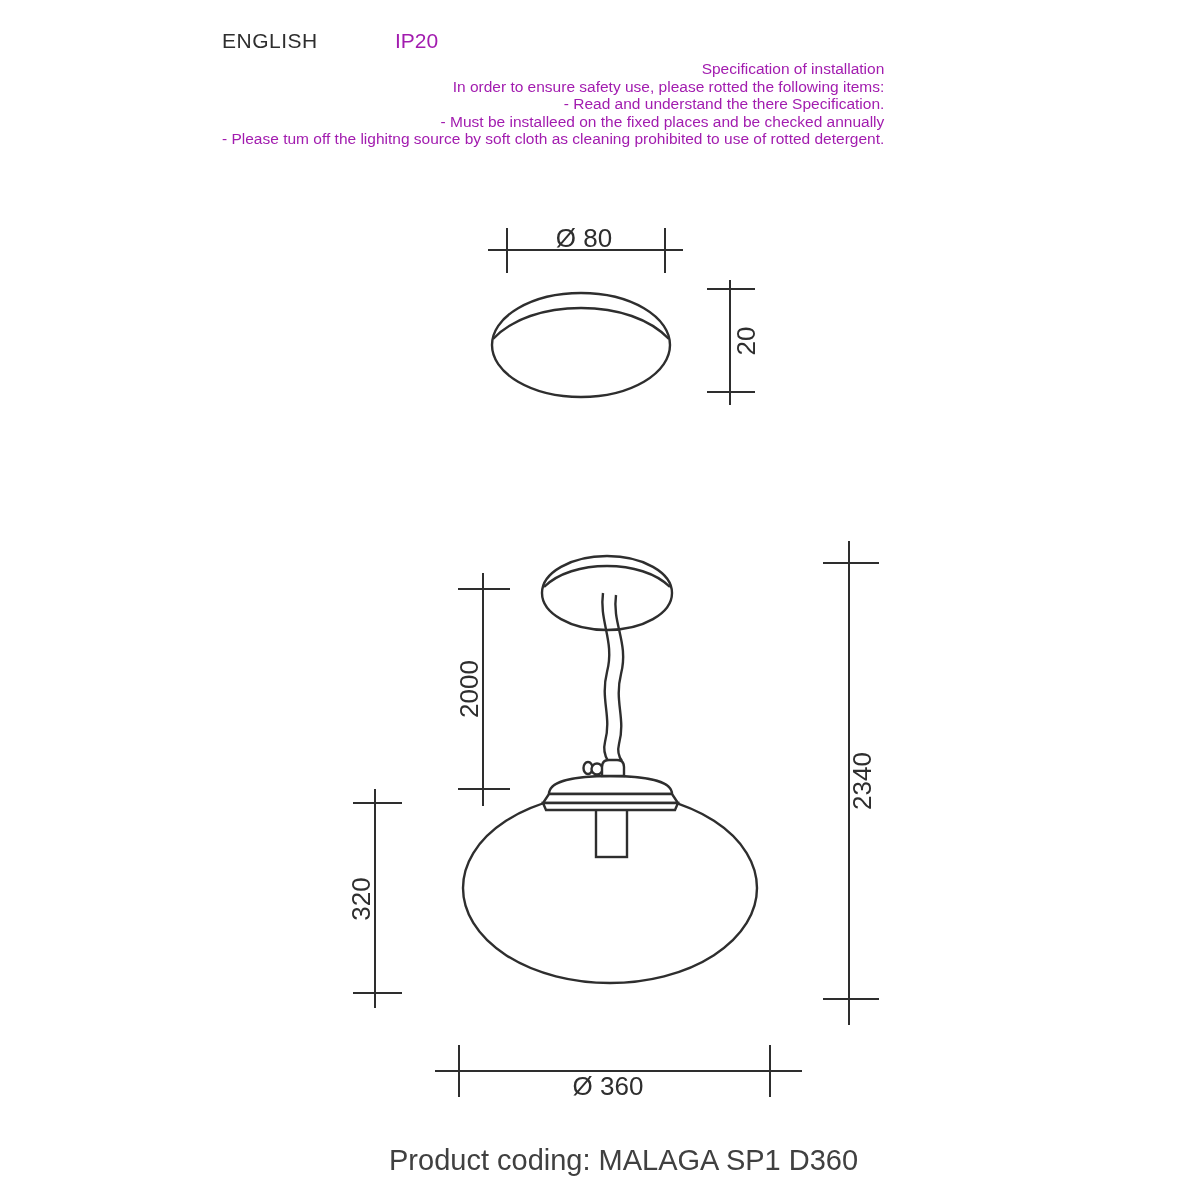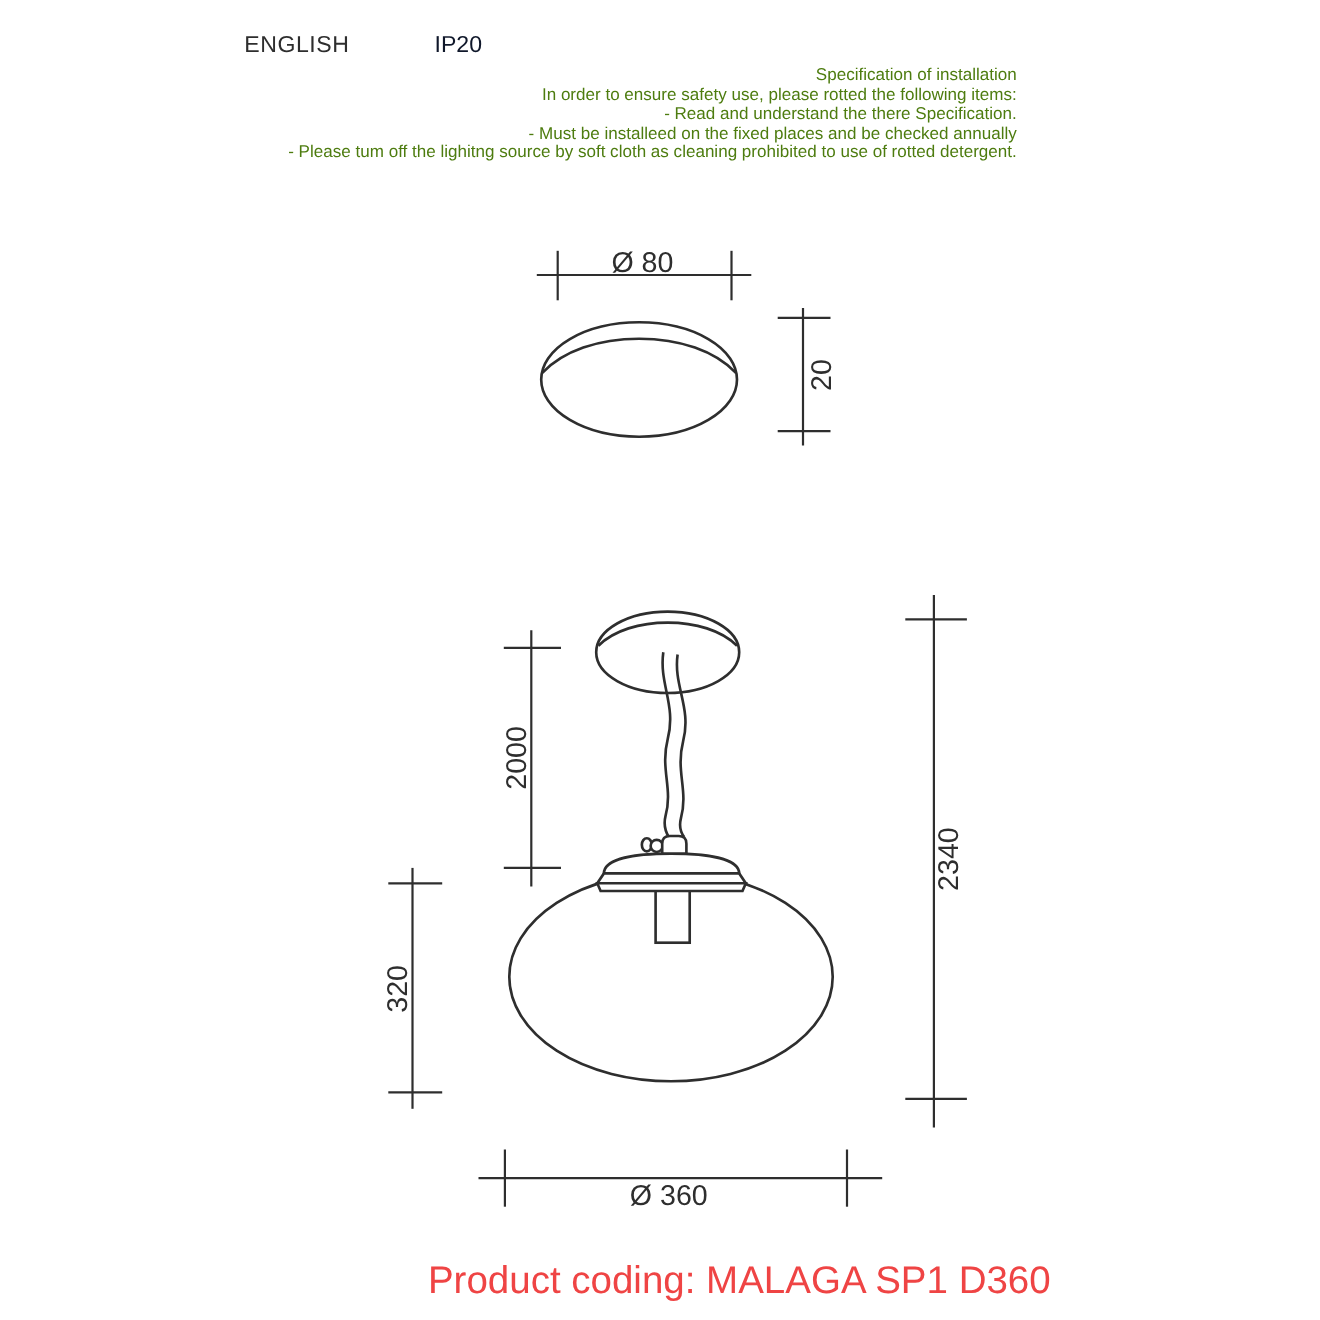--- a/index.html
+++ b/index.html
@@ -21,44 +21,43 @@
 
   .lang-title {
     left: 222px; top: 29px;
     font-size: 21px;
     letter-spacing: 0.5px;
     color: #2e2e2e;
   }
   .ip-rating {
     left: 395px; top: 29px;
     font-size: 21px;
-    color: #0f172a;
+    color: #a21caf;
   }
   .spec-block {
     left: 222px; top: 60px;
     font-size: 15.5px;
     line-height: 17.5px;
-    color: #4d7c0f;
+    color: #a21caf;
     white-space: nowrap;
-    margin-left: 40px;
   }
   .drawing-svg {
     left: 0; top: 0;
     width: 1200px;
     height: 1200px;
   }
   .dim-label {
     font-family: "Liberation Sans", sans-serif;
     font-size: 26px;
     fill: #2e2e2e;
   }
   .footer-text {
     left: 389px; top: 1144px;
-    font-size: 35px;
-    color: #ef4444;
+    font-size: 29px;
+    color: #404040;
     white-space: nowrap;
   }
   .outline { fill: none; stroke: #2e2e2e; stroke-width: 2.4; }
   .outline-filled { fill: #ffffff; stroke: #2e2e2e; stroke-width: 2.4; }
   .dimline { fill: none; stroke: #2e2e2e; stroke-width: 2; }
 </style>
 </head>
 <body>
 
 <div class="page">

